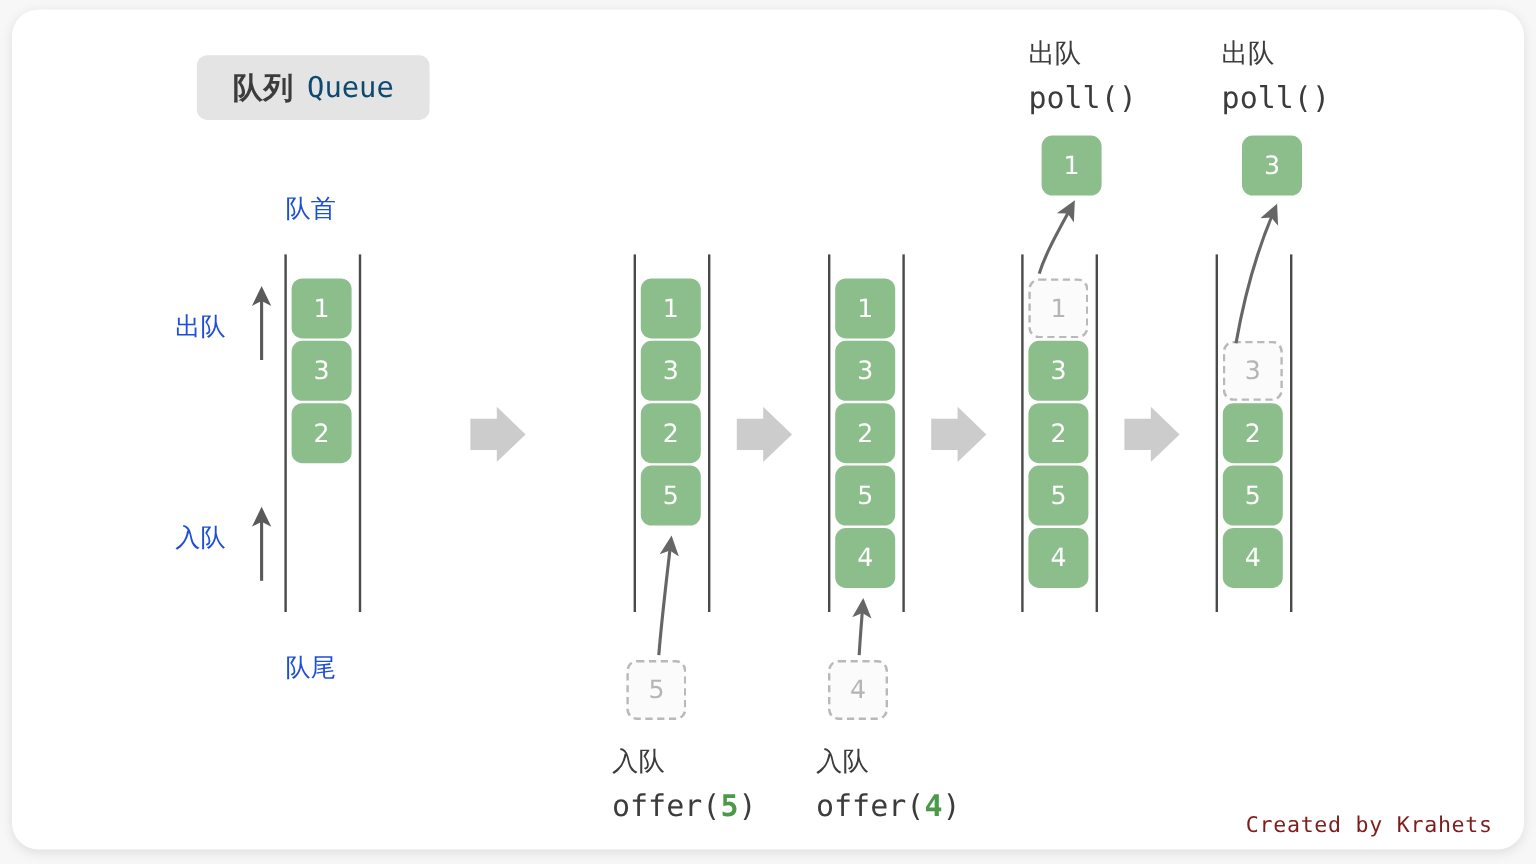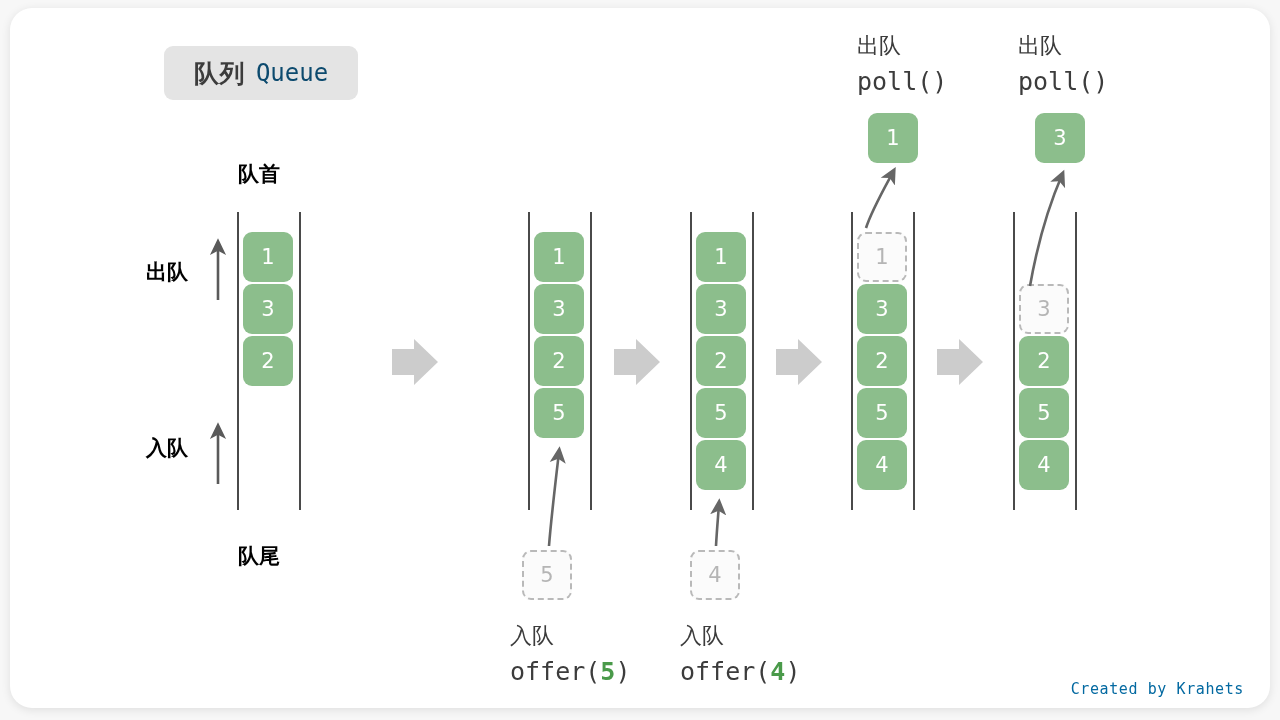--- a/index.html
+++ b/index.html
@@ -49,22 +49,22 @@
   #title-en {
     font-size: 24px;
     color: #0c4a6e;
     font-family: "DejaVu Sans Mono", "Liberation Mono", monospace;
   }
 
   
   .cn-bold {
     position: absolute;
     font-size: 21px;
-    font-weight: bold;
-    color: #000000;
+    font-weight: normal;
+    color: #1d4ed8;
     white-space: nowrap;
   }
   .caption {
     position: absolute;
     white-space: nowrap;
     text-align: left;
     line-height: 36px;
   }
   .caption .cn {
     font-size: 22px;
@@ -117,22 +117,22 @@
     width: 1280px;
     height: 720px;
     pointer-events: none;
   }
 
   
   #watermark {
     position: absolute;
     right: 36px;
     bottom: 22px;
-    font-size: 15px;
-    color: #0369a1;
+    font-size: 18px;
+    color: #7f1d1d;
     font-family: "DejaVu Sans Mono", "Liberation Mono", monospace;
     letter-spacing: 0.6px;
   }
 </style>
 </head>
 <body>
 
 <div id="stage">
   <div id="card"></div>
 

